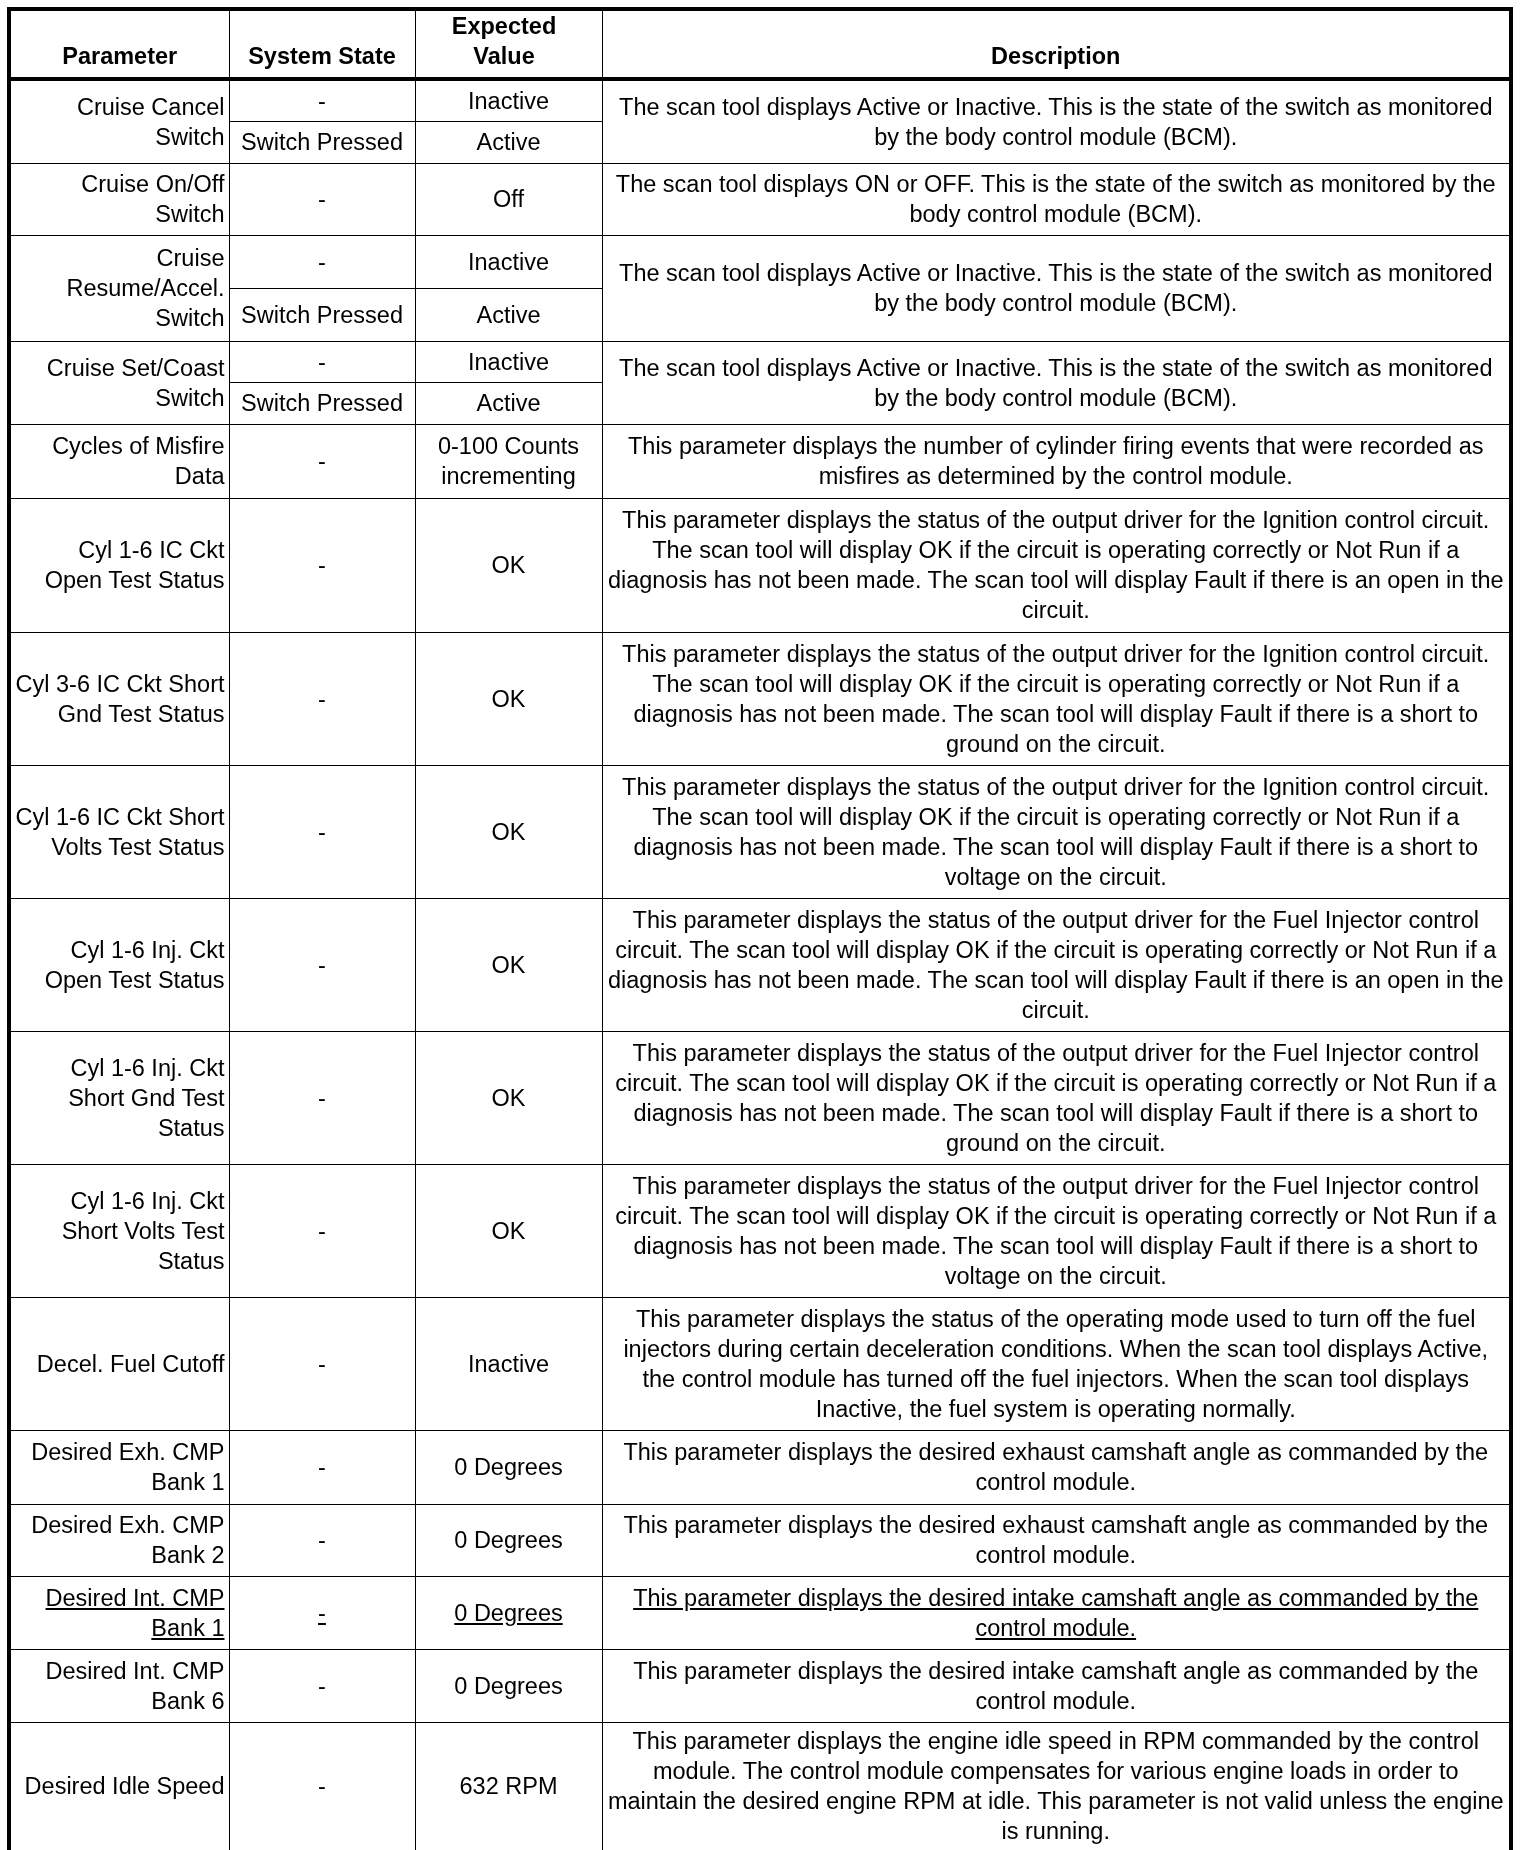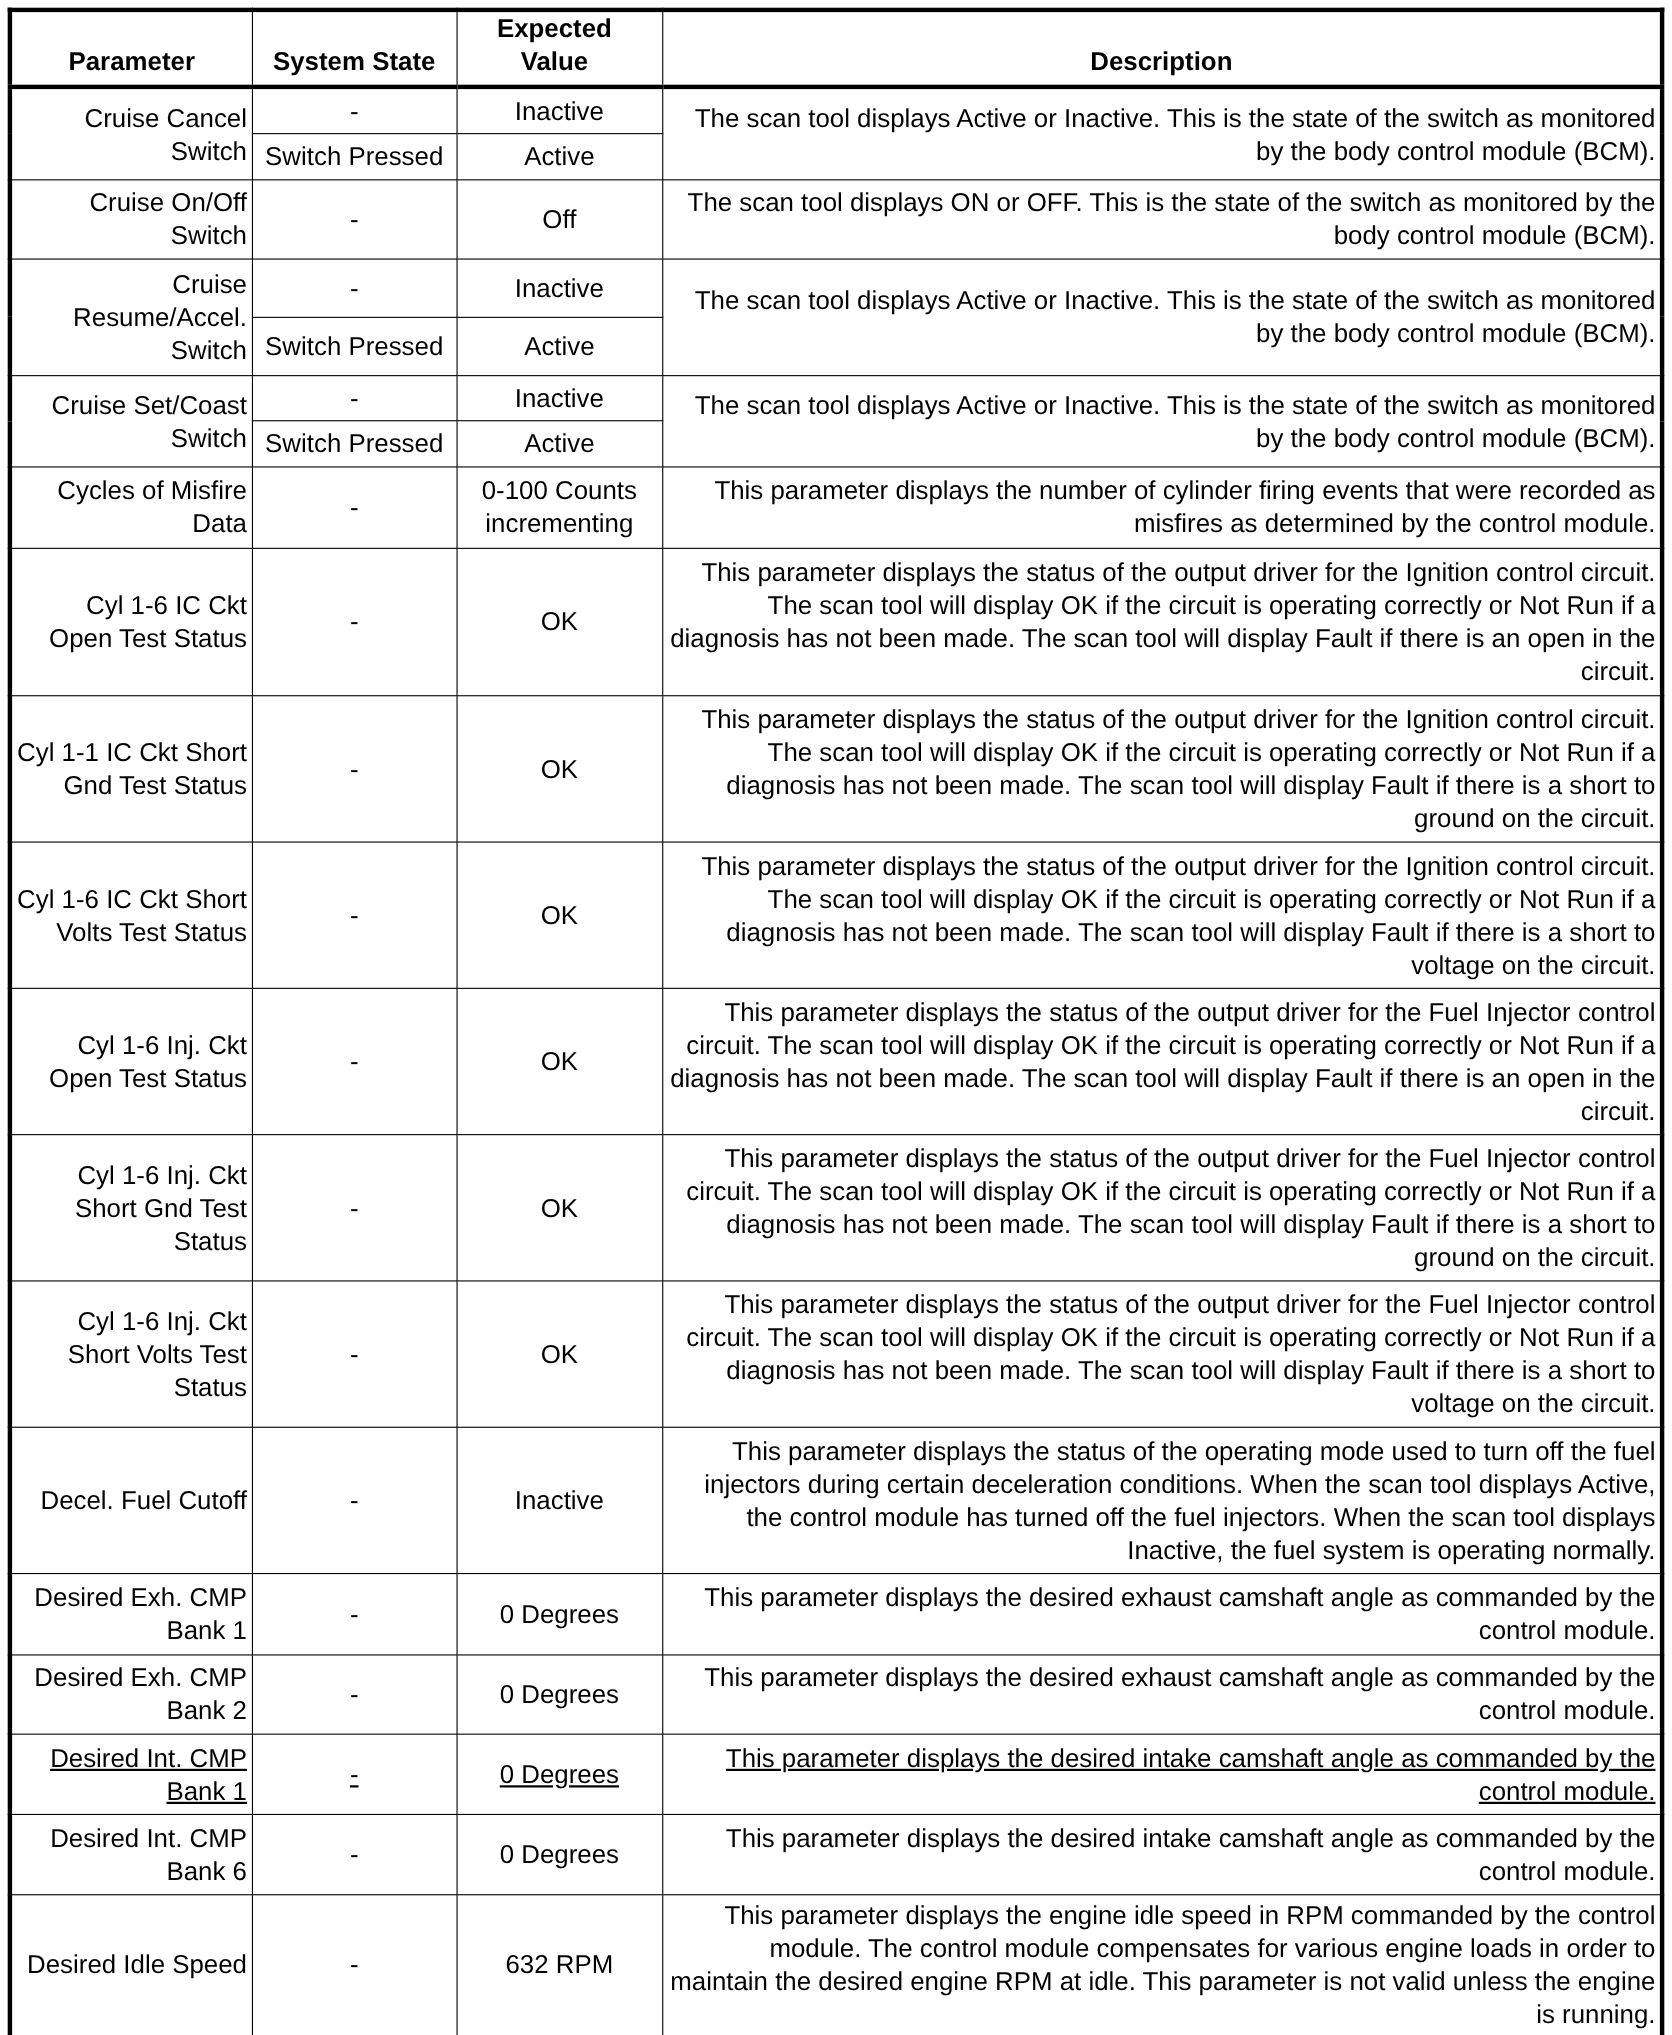--- a/index.html
+++ b/index.html
@@ -15,21 +15,21 @@
     border:1.5px solid #000;
     font-size:23.5px;
     line-height:30px;
     padding:0 4px;
     vertical-align:middle;
   }
   table.params th { font-weight:bold; text-align:center; vertical-align:bottom; padding-bottom:6px; border-bottom:4px solid #000; }
   th.desc-h { }
   td.param { text-align:right; }
   td.state, td.value { text-align:center; }
-  td.desc { text-align:right; padding-left:6px; }
+  td.desc { text-align:center; padding-left:6px; }
   col.c1 { width:220px; }
   col.c2 { width:186px; }
   col.c3 { width:187px; }
   col.c4 { width:909px; }
 </style>
 </head>
 <body>
 
 <table class="params">
   <colgroup>
@@ -89,21 +89,21 @@
         <td class="value">0-100 Counts incrementing</td>
         <td class="desc" rowspan="1">This parameter displays the number of cylinder firing events that were recorded as misfires as determined by the control module.</td>
       </tr>
       <tr style="height: 134px;">
         <td class="param" rowspan="1">Cyl 1-6 IC Ckt Open Test Status</td>
         <td class="state">-</td>
         <td class="value">OK</td>
         <td class="desc" rowspan="1">This parameter displays the status of the output driver for the Ignition control circuit. The scan tool will display OK if the circuit is operating correctly or Not Run if a diagnosis has not been made. The scan tool will display Fault if there is an open in the circuit.</td>
       </tr>
       <tr style="height: 133px;">
-        <td class="param" rowspan="1">Cyl 1-1 IC Ckt Short Gnd Test Status</td>
+        <td class="param" rowspan="1">Cyl 3-6 IC Ckt Short Gnd Test Status</td>
         <td class="state">-</td>
         <td class="value">OK</td>
         <td class="desc" rowspan="1">This parameter displays the status of the output driver for the Ignition control circuit. The scan tool will display OK if the circuit is operating correctly or Not Run if a diagnosis has not been made. The scan tool will display Fault if there is a short to ground on the circuit.</td>
       </tr>
       <tr style="height: 133px;">
         <td class="param" rowspan="1">Cyl 1-6 IC Ckt Short Volts Test Status</td>
         <td class="state">-</td>
         <td class="value">OK</td>
         <td class="desc" rowspan="1">This parameter displays the status of the output driver for the Ignition control circuit. The scan tool will display OK if the circuit is operating correctly or Not Run if a diagnosis has not been made. The scan tool will display Fault if there is a short to voltage on the circuit.</td>
       </tr>

